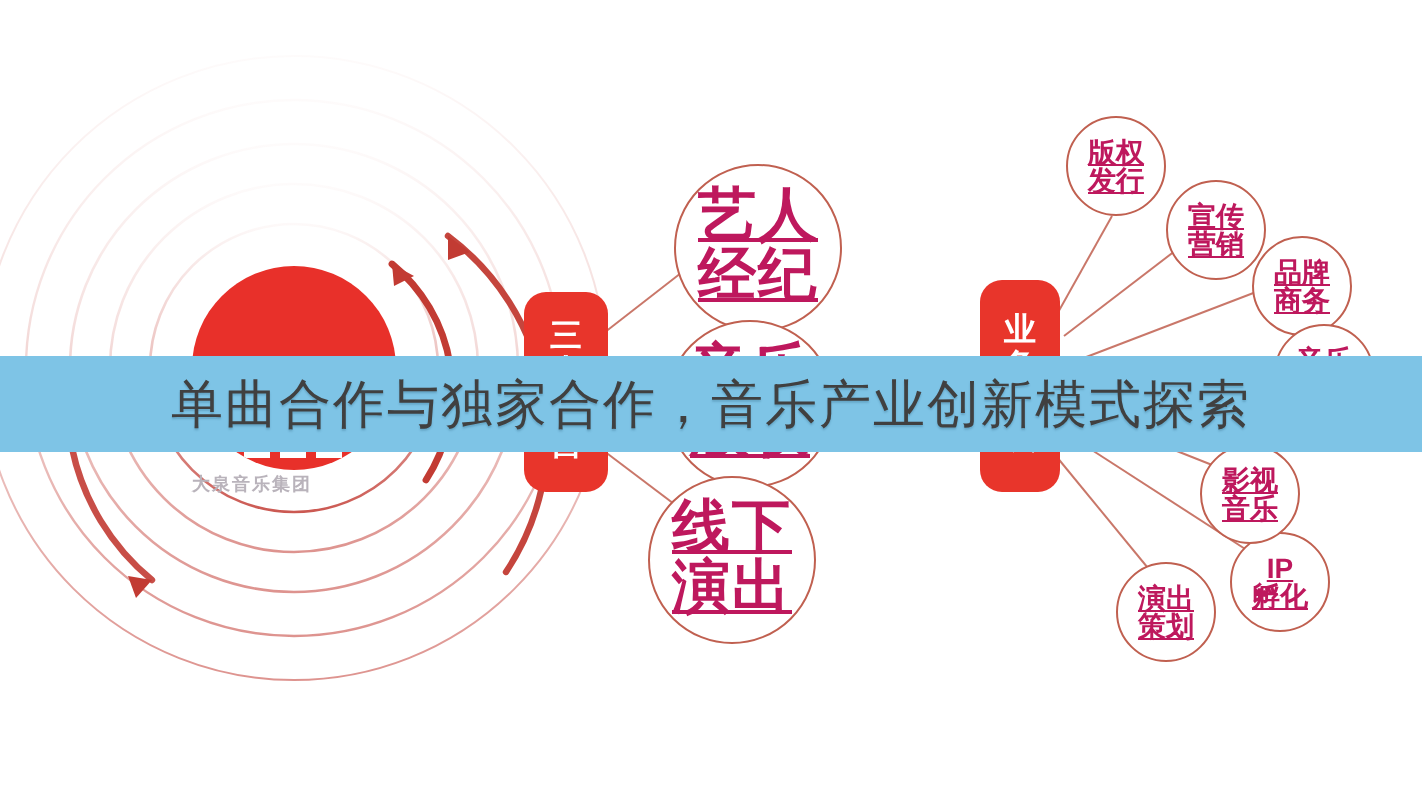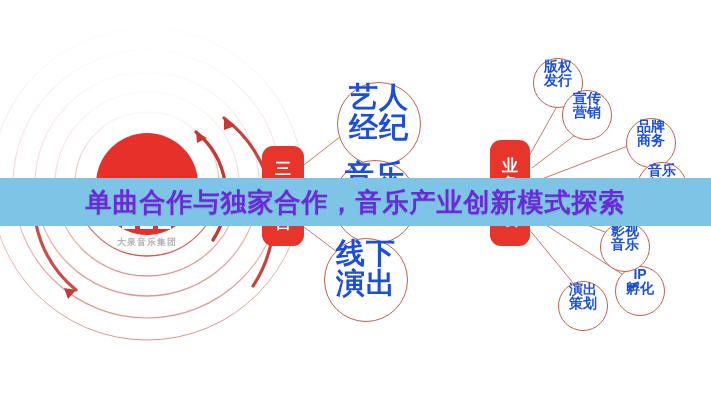--- a/index.html
+++ b/index.html
@@ -26,25 +26,27 @@
   }
   
   .node {
     position: absolute;
     border-radius: 50%;
     border: 1px solid #c06050;
     background: #ffffff;
     display: flex;
     flex-direction: column;
     align-items: center;
-    color: #1d4ed8;
+    justify-content: center;
+    color: #be185d;
     font-weight: bold;
     line-height: 1.02;
     text-align: center;
     box-sizing: border-box;
+    text-decoration: underline;
   }
   .node span { display: block; white-space: nowrap; }
 
   .n-big   { width: 84px; height: 84px; font-size: 29px; letter-spacing: 1px; }
   .n-small { width: 50px; height: 50px; font-size: 14px; letter-spacing: 0px; }
 
   
   .redbox {
     position: absolute;
     background: #e8352b;
@@ -76,43 +78,43 @@
     bottom: 6px;
     width: 13px;
     background: #ffffff;
     border-radius: 7px 7px 0 0;
   }
   #logo-caption {
     position: absolute;
     left: 96px;
     top: 236px;
     width: 102px;
-    text-align: center;
+    text-align: left;
     font-size: 9px;
     color: #b9b3bb;
     letter-spacing: 1px;
     font-weight: bold;
   }
 
   
   #banner {
     position: absolute;
     left: 0;
     top: 178px;
     width: 711px;
     height: 48px;
     background: #7ec4e6;
     display: flex;
     align-items: center;
     justify-content: center;
   }
   #banner-title {
-    color: #6d28d9;
+    color: #404040;
     font-size: 26px;
-    font-weight: bold;
+    font-weight: normal;
     letter-spacing: 1px;
     white-space: nowrap;
     text-shadow: 0 1px 1px rgba(40,90,120,0.28);
   }
 </style>
 </head>
 <body>
 
 <div id="stage">
 
@@ -199,21 +201,21 @@
   </div>
   <div class="node n-big" style="left:324px; top:238px;">
     <span>线下</span>
     <span>演出</span>
   </div>
 
   <div class="node n-small" style="left:533px; top:58px;">
     <span>版权</span>
     <span>发行</span>
   </div>
-  <div class="node n-small" style="left:562px; top:90px;">
+  <div class="node n-small" style="left:583px; top:90px;">
     <span>宣传</span>
     <span>营销</span>
   </div>
   <div class="node n-small" style="left:626px; top:118px;">
     <span>品牌</span>
     <span>商务</span>
   </div>
   <div class="node n-small" style="left:637px; top:162px;">
     <span>音乐</span>
     <span>制作</span>

